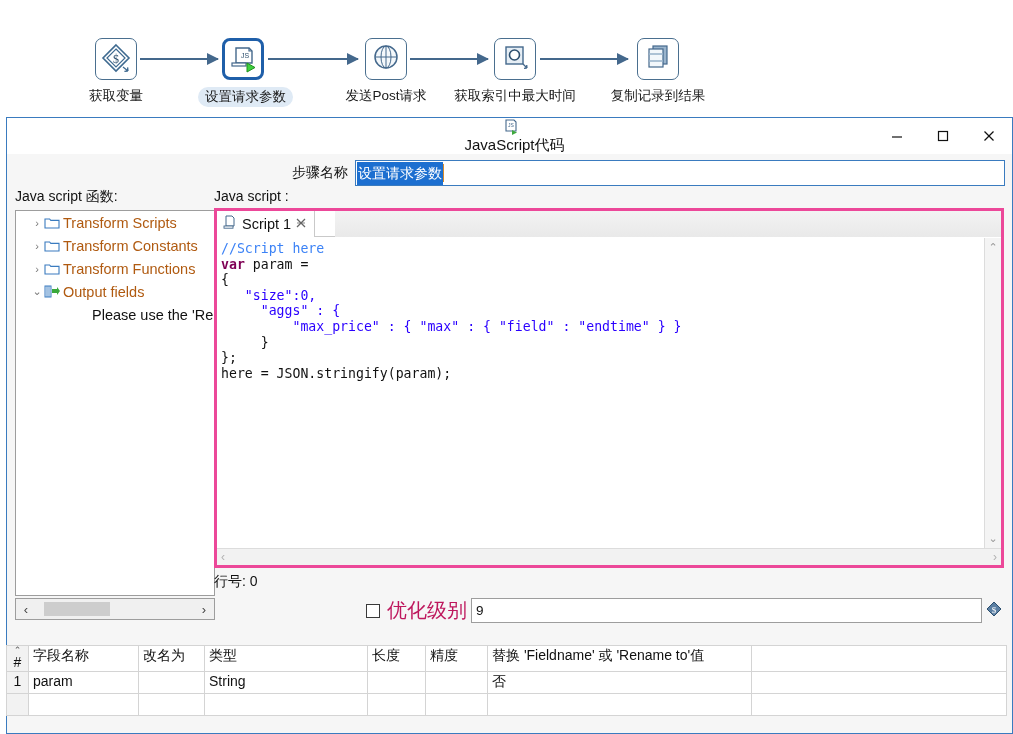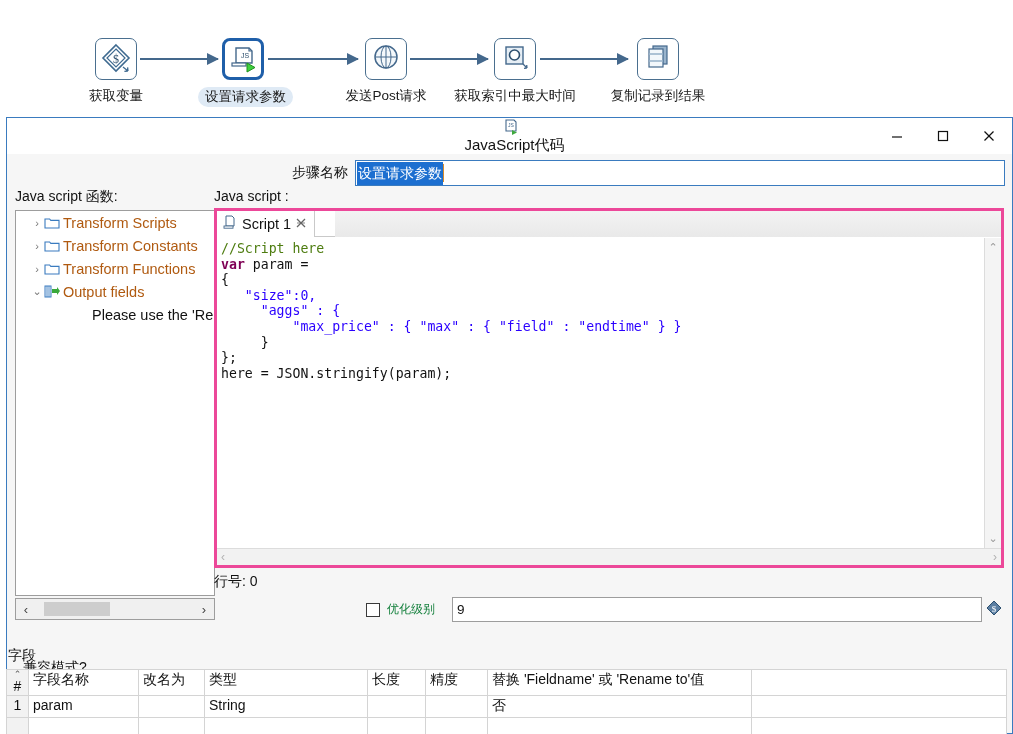--- a/index.html
+++ b/index.html
@@ -132,21 +132,21 @@
   .tabfill {
     position:absolute; left:118px; top:0; height:26px; right:0;
     background:linear-gradient(#f3f3f3,#e9e9e9);
   }
   .code {
     position:absolute; left:0; top:27px; right:17px; bottom:17px;
     padding:3px 0 0 4px; overflow:hidden;
     font-family:"DejaVu Sans Mono","Liberation Mono",monospace;
     font-size:13.2px; line-height:15.6px; color:#111; white-space:pre;
   }
-  .k-com { color:#4d7c0f; }
+  .k-com { color:#3b82f6; }
   .k-kw  { color:#7f0055; font-weight:bold; }
   .k-str { color:#2a00ff; }
   .vsb {
     position:absolute; right:0; top:27px; width:17px; bottom:17px;
     background:#f4f4f4; border-left:1px solid #dcdcdc;
     display:flex; flex-direction:column; align-items:center;
     justify-content:space-between; color:#9a9a9a; font-size:11px;
   }
   .vsb span { padding:3px 0; }
   .hsb {
@@ -156,21 +156,21 @@
     padding:0 4px; color:#b2b2b2; font-size:12px;
   }
 
   .linerow { margin-top:5px; font-size:14px; color:#111; }
 
   .optrow { display:flex; align-items:center; margin-top:6px; }
   .chk {
     width:14px; height:14px; border:1.5px solid #3a3a3a; background:#fff;
     margin-right:7px;
   }
-  .optrow .olbl { font-size:12px; color:#15803d; margin-right:17px; }
+  .optrow .olbl { font-size:20px; color:#be185d; margin-right:4px; }
   .optfield {
     flex:1; height:25px; border:1px solid #9d9d9d; background:#ffffff;
     display:flex; align-items:center; padding-left:4px;
     font-size:13.5px; color:#111;
   }
   .varicon { width:18px; margin-left:4px; flex:none; }
 
   .compatlbl {
     position:absolute; left:8px; top:471px; font-size:14px; color:#111;
   }
@@ -428,21 +428,20 @@
               <text x="8" y="11.5" font-size="9" fill="#ffffff" text-anchor="middle" font-family="Liberation Serif, serif">$</text>
             </svg>
           </span>
         </div>
       </div>
 
     </div>
   </div>
 
   <div class="fields">
-    <div class="cap">字段</div>
     <table class="ftable">
       <tbody>
           <tr>
         <th class="numcol">
           <div class="caret">⌃</div>
           <div>#</div>
         </th>
         <th style="width:110px">字段名称</th>
         <th style="width:66px">改名为</th>
         <th style="width:163px">类型</th>

